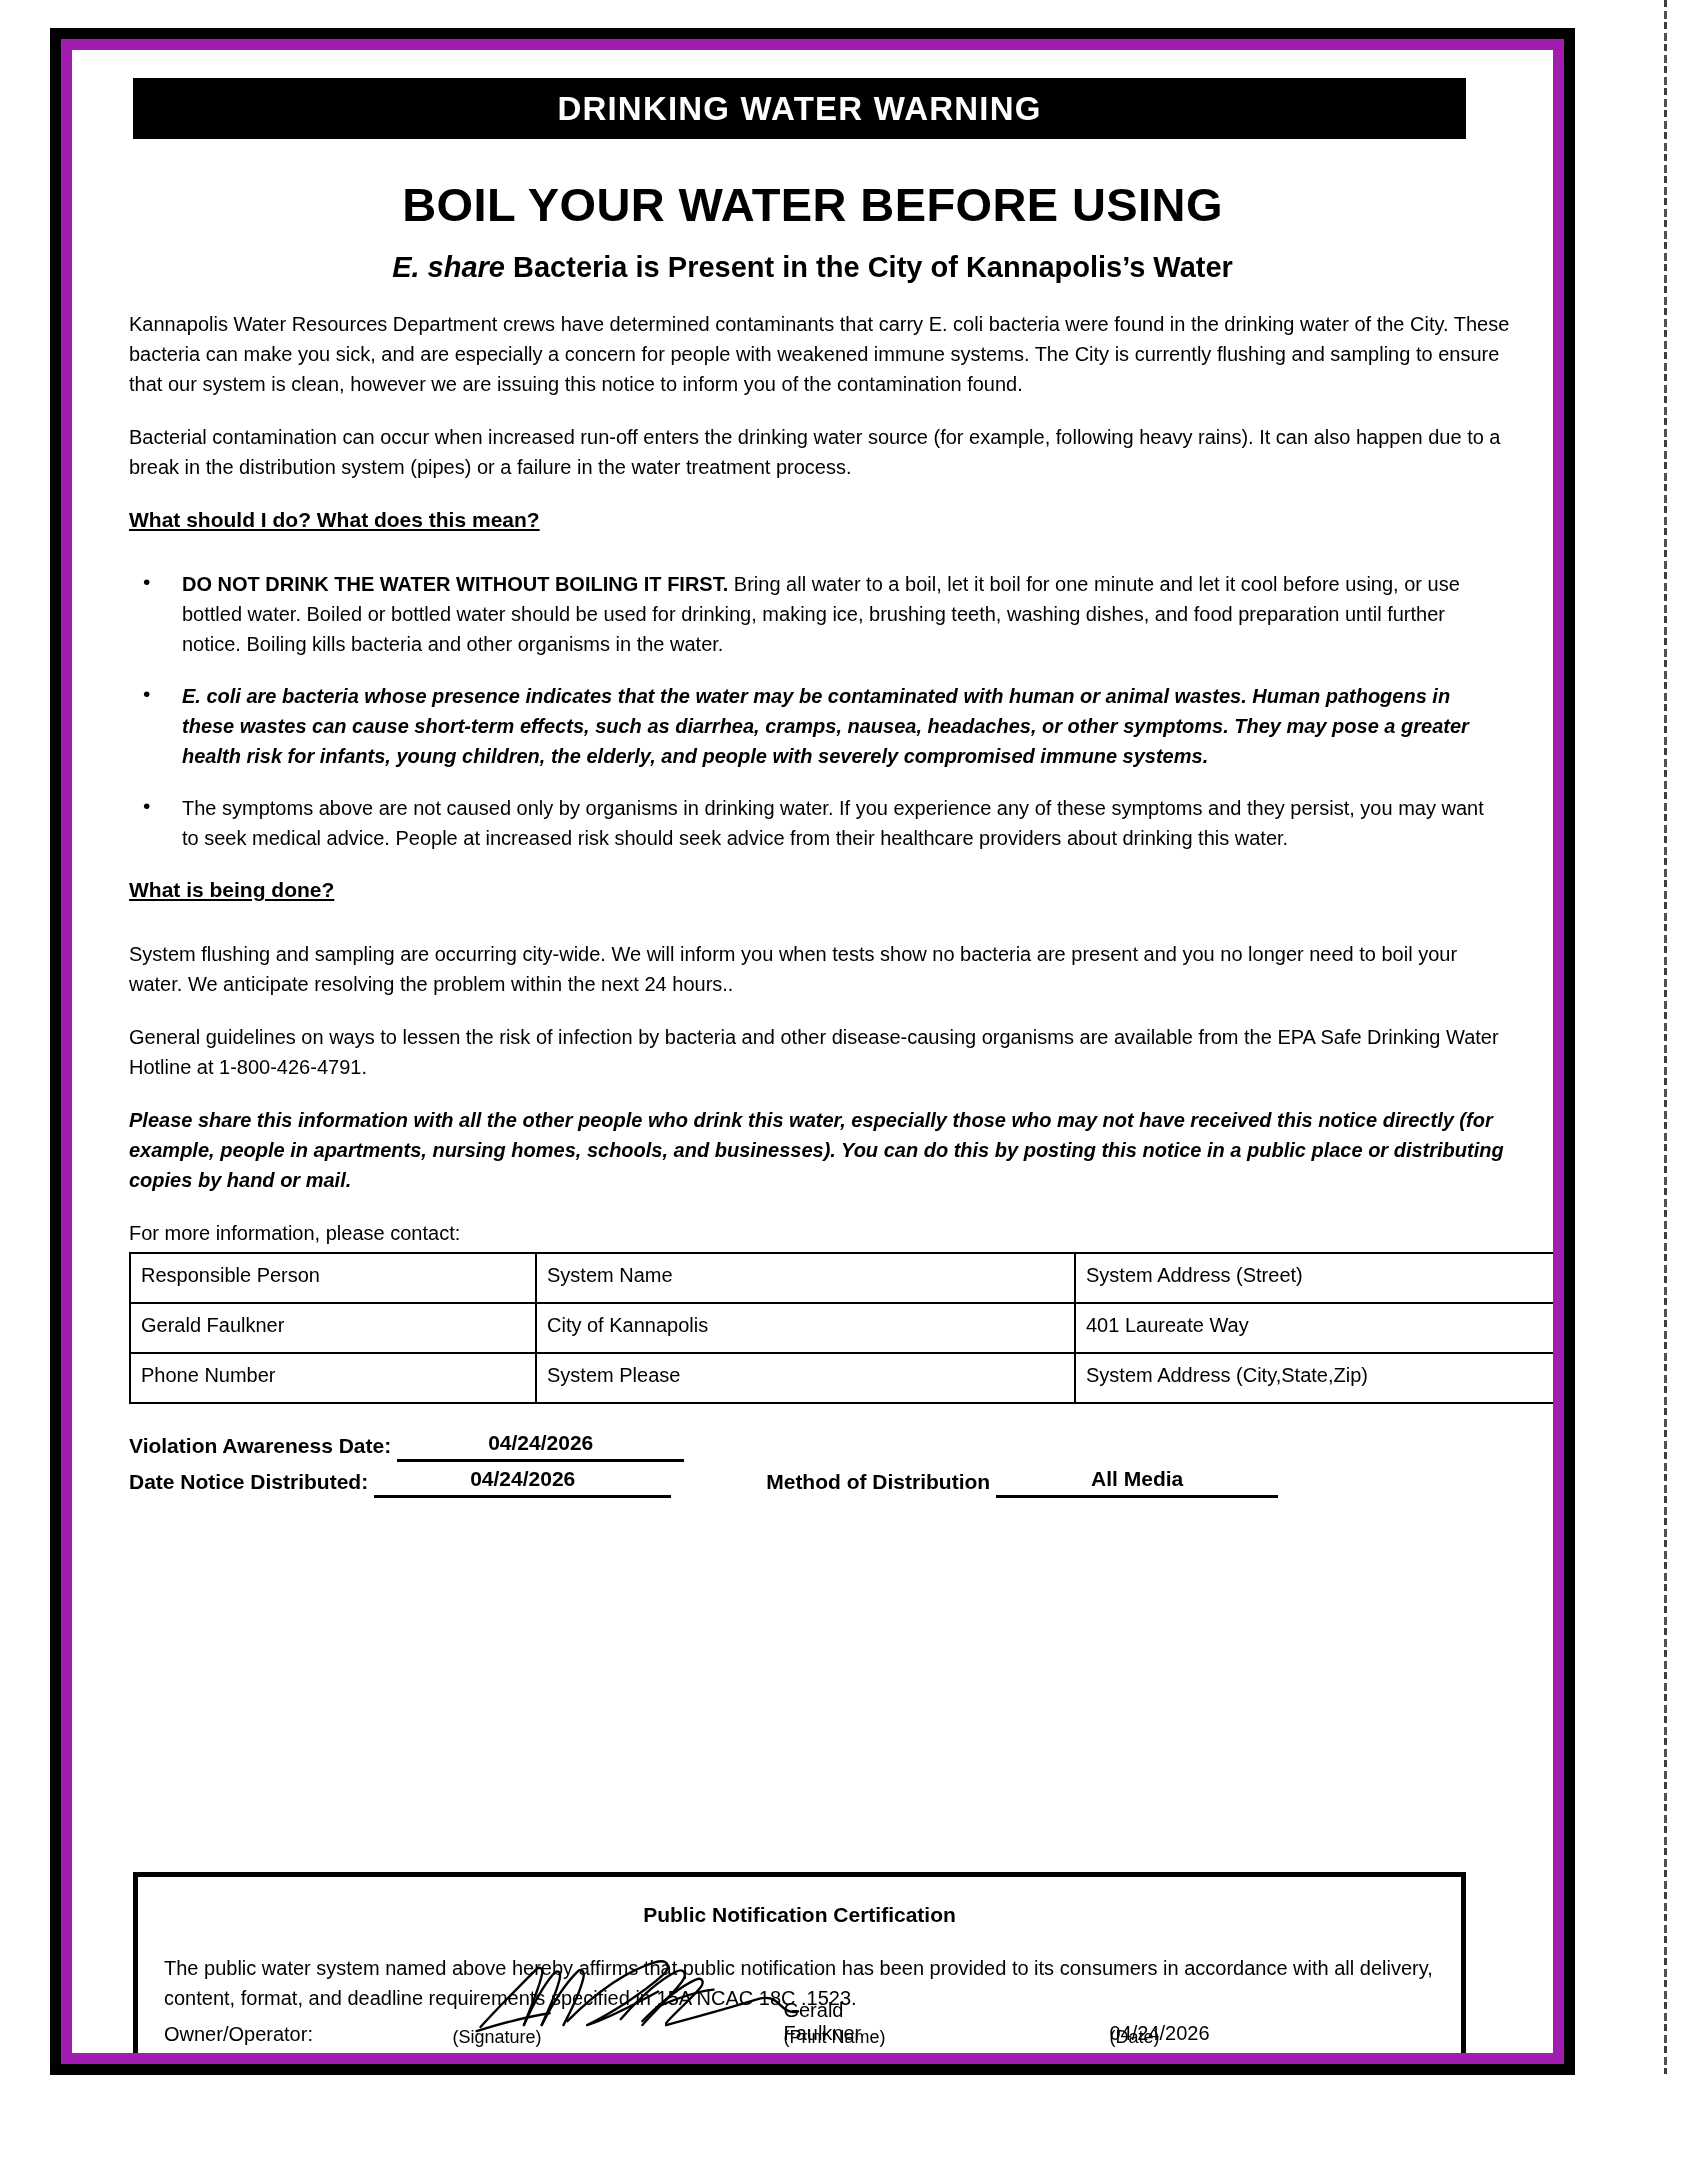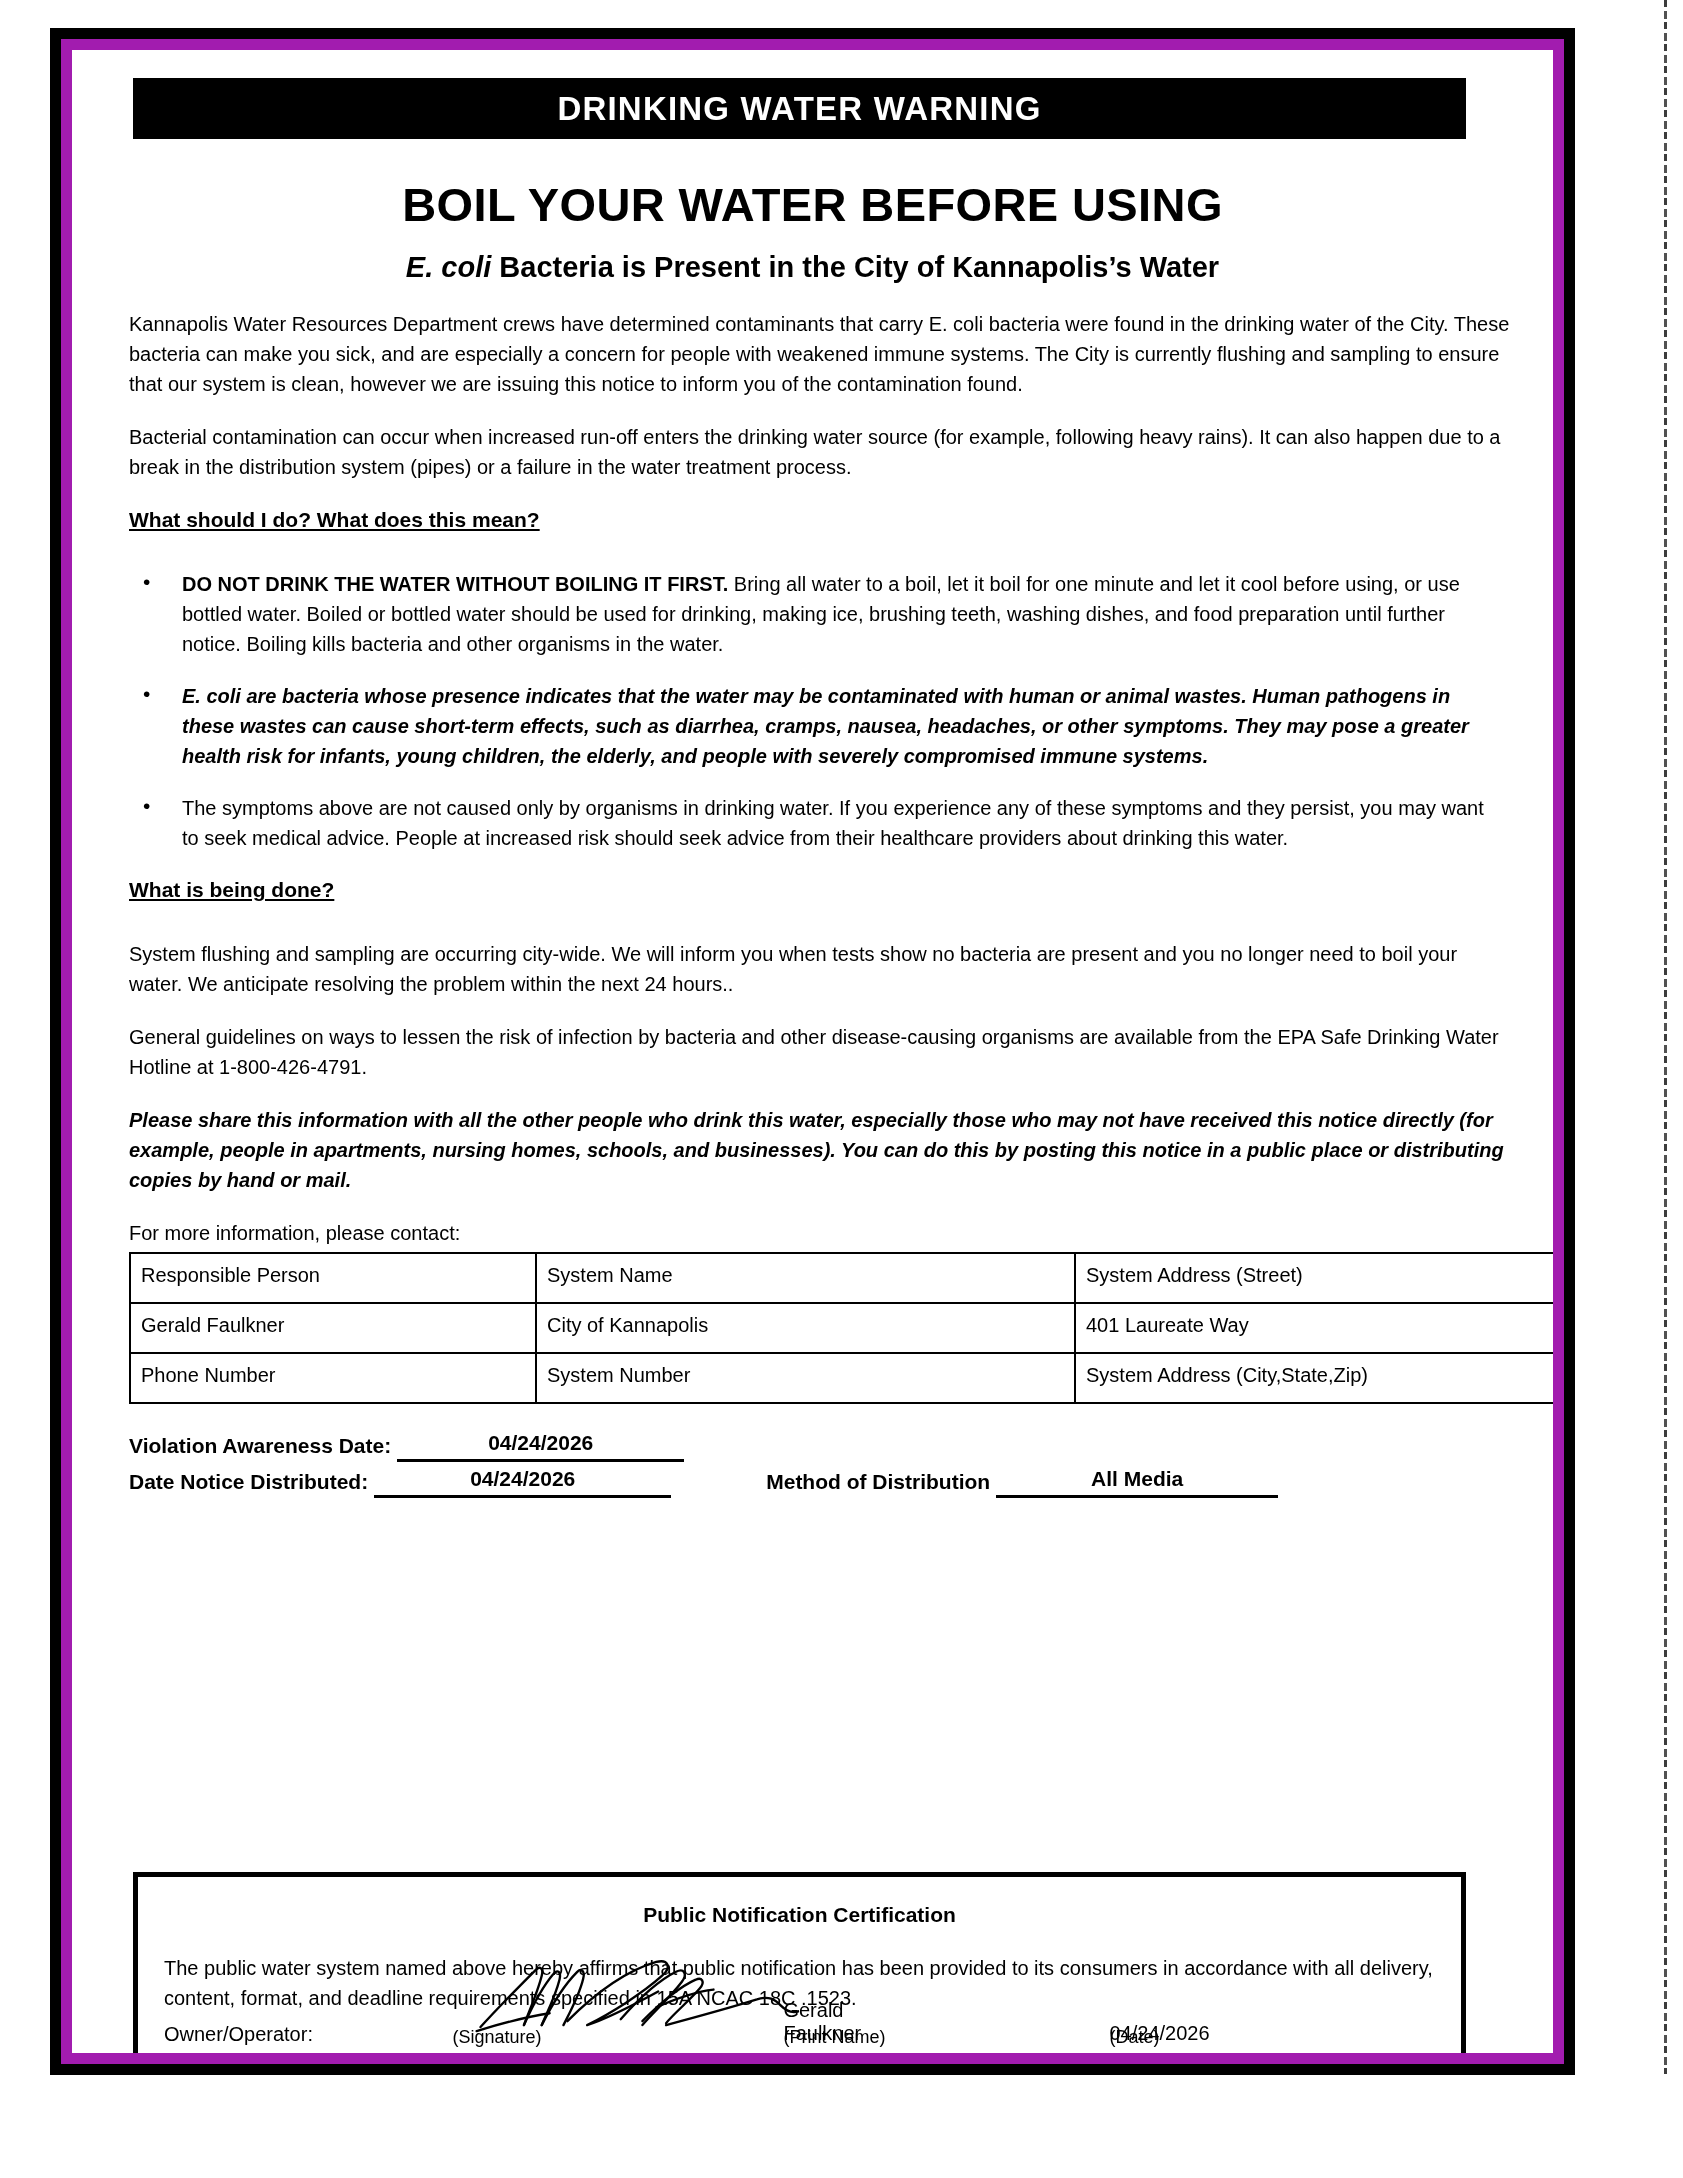--- a/index.html
+++ b/index.html
@@ -267,21 +267,21 @@
     <div id="page-inner">
 
       <div class="warning-banner">
         <span>DRINKING WATER WARNING</span>
       </div>
 
       <div class="headline">
         <span>BOIL YOUR WATER BEFORE USING</span>
       </div>
       <div class="subhead">
-        <span class="sci">E. coli</span><span> Bacteria is Present in the City of Kannapolis’s Water</span>
+        <span class="sci">E. share</span><span> Bacteria is Present in the City of Kannapolis’s Water</span>
       </div>
 
       <div class="content">
 
         <p class="body-par">Kannapolis Water Resources Department crews have determined contaminants that carry E. coli bacteria were found in the drinking water of the City. These bacteria can make you sick, and are especially a concern for people with weakened immune systems. The City is currently flushing and sampling to ensure that our system is clean, however we are issuing this notice to inform you of the contamination found.</p>
         <p class="body-par">Bacterial contamination can occur when increased run-off enters the drinking water source (for example, following heavy rains). It can also happen due to a break in the distribution system (pipes) or a failure in the water treatment process.</p>
 
         <div class="head-wrap">
           <h3 class="section-head">What should I do? What does this mean?</h3>
         </div>
@@ -309,21 +309,21 @@
               <td class="c2">System Name</td>
               <td class="c3">System Address (Street)</td>
             </tr>
             <tr>
               <td class="c1 valrow">Gerald Faulkner</td>
               <td class="c2 valrow">City of Kannapolis</td>
               <td class="c3 valrow">401 Laureate Way</td>
             </tr>
             <tr>
               <td class="c1">Phone Number</td>
-              <td class="c2">System Number</td>
+              <td class="c2">System Please</td>
               <td class="c3">System Address (City,State,Zip)</td>
             </tr>
           </tbody>
         </table>
 
         <div class="datelines">
           <div class="dl-row">
             <span class="dl-label">Violation Awareness Date:</span>
             <span class="dl-fill fill-a">04/24/2026</span>
           </div>

